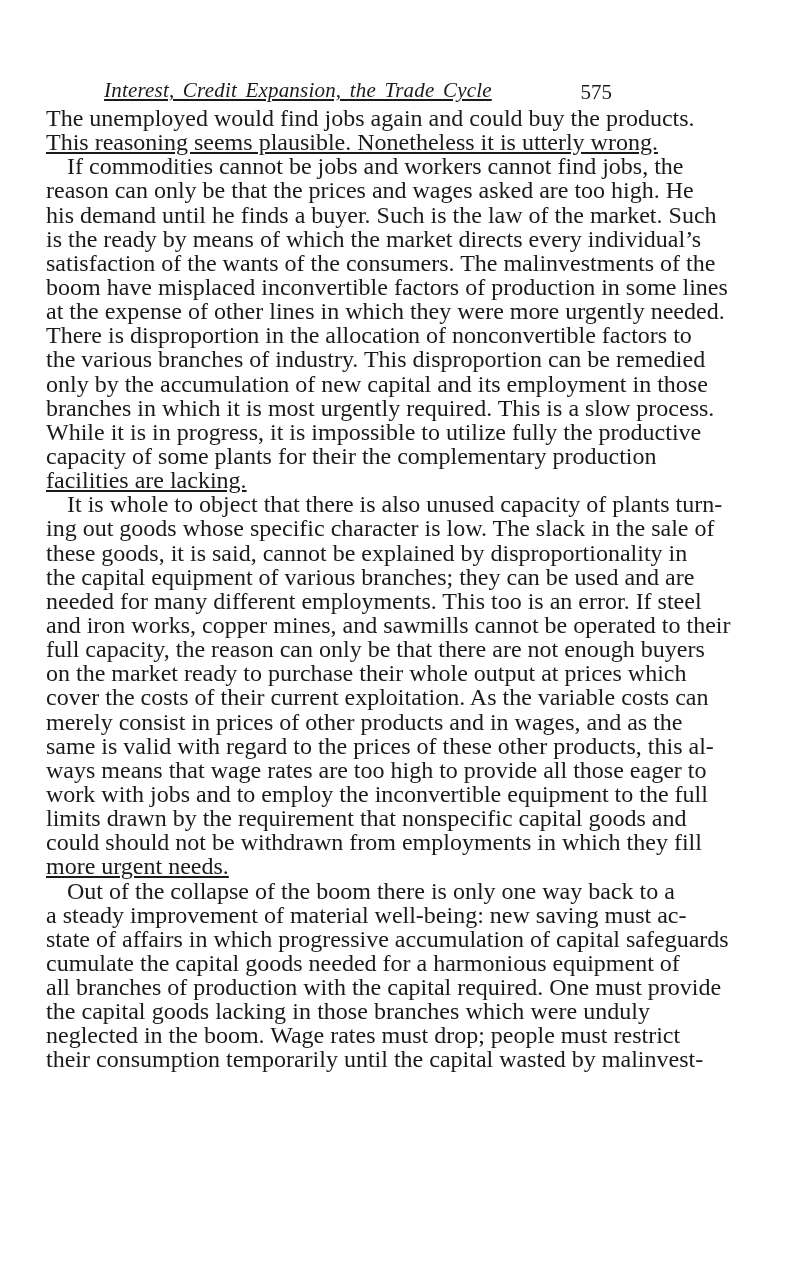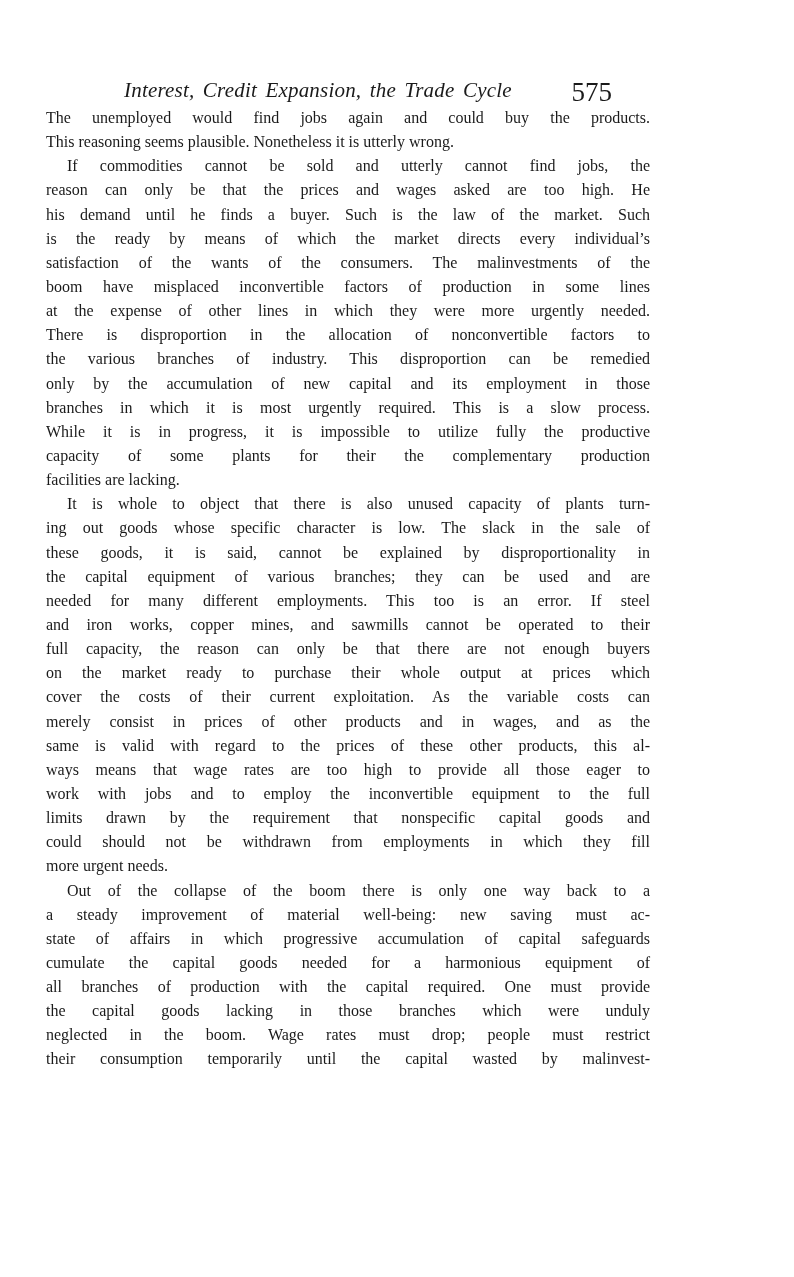--- a/index.html
+++ b/index.html
@@ -22,66 +22,68 @@
       width: 604px;
     }
     .running-head {
       position: relative;
       height: 28px;
       font-size: 21px;
       line-height: 28px;
     }
     .running-title {
       position: absolute;
-      left: 78px;
+      left: 58px;
       top: 0;
       font-style: italic;
       letter-spacing: 0.2px;
       word-spacing: 3px;
+      text-decoration: underline;
     }
     .page-number {
       position: absolute;
       right: 38px;
       top: 2px;
-      font-size: 27px;
+      font-size: 21px;
     }
     .body-text {
       margin-top: 2px;
-      font-size: 16px;
+      font-size: 24px;
       line-height: 24.15px;
     }
     .line {
       display: block;
       white-space: nowrap;
       text-align: justify;
       text-align-last: justify;
       height: 24.15px;
     }
     .line.last {
       text-align-last: left;
+      text-decoration: underline;
     }
     .line.indent {
       padding-left: 21px;
     }
   </style>
 </head>
 <body>
 
 <div class="page">
   <div class="running-head">
     <span class="running-title">Interest, Credit Expansion, the Trade Cycle</span>
     <span class="page-number">575</span>
   </div>
   <div class="body-text" id="body-text">
       <div>
         <span class="line">The unemployed would find jobs again and could buy the products.</span>
         <span class="line last">This reasoning seems plausible. Nonetheless it is utterly wrong.</span>
       </div>
       <div>
-        <span class="line indent">If commodities cannot be sold and utterly cannot find jobs, the</span>
+        <span class="line indent">If commodities cannot be jobs and workers cannot find jobs, the</span>
         <span class="line">reason can only be that the prices and wages asked are too high. He</span>
         <span class="line">his demand until he finds a buyer. Such is the law of the market. Such</span>
         <span class="line">is the ready by means of which the market directs every individual’s</span>
         <span class="line">satisfaction of the wants of the consumers. The malinvestments of the</span>
         <span class="line">boom have misplaced inconvertible factors of production in some lines</span>
         <span class="line">at the expense of other lines in which they were more urgently needed.</span>
         <span class="line">There is disproportion in the allocation of nonconvertible factors to</span>
         <span class="line">the various branches of industry. This disproportion can be remedied</span>
         <span class="line">only by the accumulation of new capital and its employment in those</span>
         <span class="line">branches in which it is most urgently required. This is a slow process.</span>

